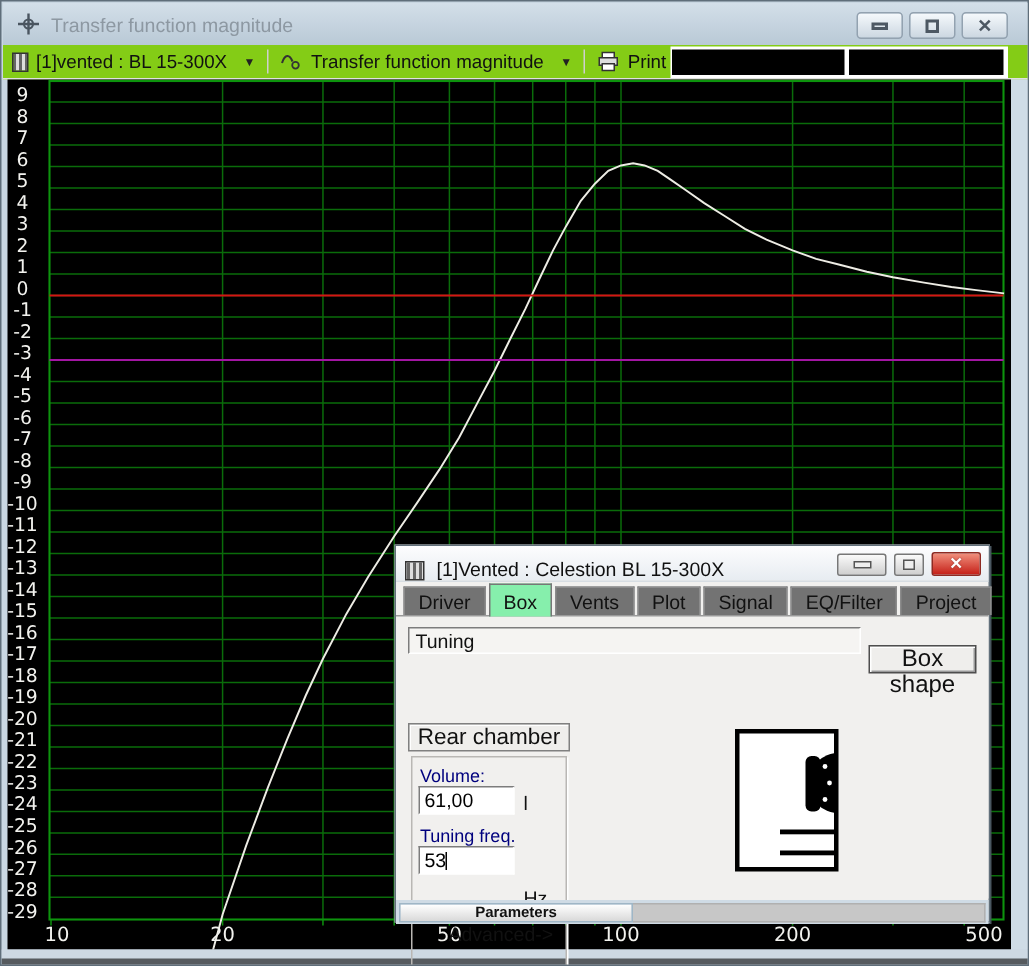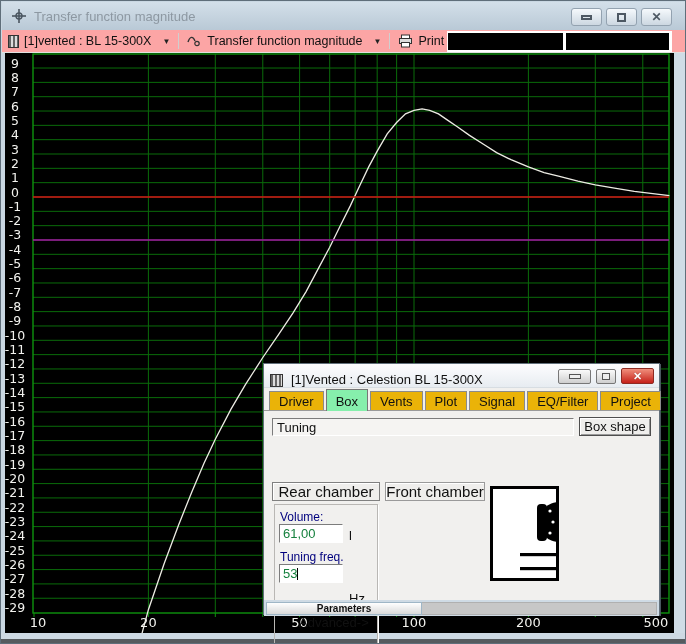--- a/index.html
+++ b/index.html
@@ -12,21 +12,21 @@
   .title-icon{width:16px;height:16px;margin-left:9px;flex:0 0 auto;}
   .title-text{margin-left:7px;font-size:13px;color:#8d98a2;}
   .win-btns{position:absolute;right:14px;top:6px;display:flex;gap:4px;}
   .win-btn{width:31px;height:18px;border:1px solid #93a2b0;border-radius:3px;
     background:linear-gradient(#f5f9fc,#ccd7e1);display:flex;align-items:center;justify-content:center;cursor:default;}
   .glyph-min{width:11px;height:5px;border:2px solid #4d5863;}
   .glyph-restore{width:9px;height:9px;border:2px solid #4d5863;background:transparent;}
   .glyph-close{font-size:12px;font-weight:bold;color:#4d5863;line-height:1;}
 
   
-  .toolbar{position:absolute;left:1px;top:29px;width:684px;height:23px;background:#fca5a5;
+  .toolbar{position:absolute;left:1px;top:29px;width:684px;height:23px;background:#84cc16;
     display:flex;align-items:center;font-size:12.5px;color:#111;border-bottom:1px solid #e0e0e0;}
   .tb-group{display:flex;align-items:center;gap:5px;padding:0 6px;height:100%;}
   .tb-sep{width:1px;height:16px;background:#cfcfcf;margin:0 2px;}
   .dd-arrow{font-size:8px;color:#222;margin-left:6px;}
   .striped-icon{width:11px;height:13px;border:1px solid #333;
     background:repeating-linear-gradient(90deg,#666 0 2px,#ddd 2px 4px);}
   .redacted-wrap{position:absolute;left:445px;top:1px;width:225px;height:21px;background:#fff;
     display:flex;align-items:center;gap:3px;padding:1px;}
   .redacted{background:#000;height:17px;}
   .redacted.a{width:115px;} .redacted.b{width:103px;}
@@ -48,43 +48,43 @@
   .dlg-btns{position:absolute;right:5px;top:4px;display:flex;gap:5px;align-items:center;}
   .dlg-btn{height:15px;border-radius:2px;display:flex;align-items:center;justify-content:center;cursor:default;}
   .dlg-btn.min{width:33px;background:linear-gradient(#fafafa,#cfcfcf);border:1px solid #777;}
   .dlg-btn.max{width:20px;background:linear-gradient(#fafafa,#cfcfcf);border:1px solid #777;}
   .dlg-btn.close{width:33px;height:16px;background:linear-gradient(#f08f7c,#c52018);border:1px solid #8e2a22;}
   .dlg-glyph-min{width:12px;height:5px;border:1px solid #555;background:#eee;}
   .dlg-glyph-max{width:8px;height:7px;border:1px solid #555;background:#eee;}
   .dlg-glyph-close{color:#fff;font-size:11px;font-weight:bold;line-height:1;text-shadow:0 0 1px #7a1a12;}
 
   .dlg-tabs{display:flex;align-items:flex-end;height:22px;padding-left:5px;gap:2px;}
-  .tab{padding:2px 9px 3px 9px;border:1px solid #8b8b8b;border-bottom:none;background:#eab308;
+  .tab{padding:2px 9px 3px 9px;border:1px solid #8b8b8b;border-bottom:none;background:#737373;
     font-size:13px;height:19px;cursor:default;white-space:nowrap;}
   .tab.active{background:#86efac;height:22px;position:relative;z-index:2;padding-top:4px;
     border-color:#777;margin-bottom:-1px;}
   .dlg-content{position:relative;height:189px;border-top:1px solid #9a9a9a;background:#f1f0ee;}
 
   .vented-field{position:absolute;left:8px;top:7px;width:302px;height:18px;background:#f5f4f2;
     border-top:1px solid #7c7c7c;border-left:1px solid #7c7c7c;border-bottom:1px solid #fff;border-right:1px solid #fff;
     padding:1px 4px;font-size:13px;}
-  .boxshape-btn{position:absolute;left:315px;top:6px;width:72px;height:19px;background:#efeeec;
+  .boxshape-btn{position:absolute;left:315px;top:19px;width:72px;height:19px;background:#efeeec;
     border:1px solid #4e4e4e;box-shadow:inset 1px 1px 0 #fff, inset -1px -1px 0 #9a9a9a;
-    font-size:13px;text-align:center;line-height:17px;cursor:default;}
+    font-size:16px;text-align:center;line-height:17px;cursor:default;}
   .chamber-btn{position:absolute;top:71px;height:19px;background:#efeeec;border:1px solid #9a9a9a;
     box-shadow:inset 1px 1px 0 #fff;font-size:15px;text-align:center;line-height:17px;cursor:default;}
   .chamber-btn.rear{left:8px;width:108px;border-color:#808080;}
   .chamber-btn.front{left:121px;width:100px;}
 
   .groupbox{position:absolute;left:10px;top:93px;width:104px;height:168px;
     border:1px solid #b9b7b4;box-shadow:1px 1px 0 #fff;}
   .fld-label{position:absolute;left:5px;font-size:12px;color:#00007e;}
   .fld-input{position:absolute;left:4px;width:64px;height:19px;background:#fff;
     border-top:1px solid #7c7c7c;border-left:1px solid #7c7c7c;border-bottom:1px solid #fff;border-right:1px solid #fff;
-    font-size:13px;padding:1px 3px;color:#15803d;}
+    font-size:13px;padding:1px 3px;color:#000000;}
   .caret{display:inline-block;width:1px;height:12px;background:#000;vertical-align:-2px;}
   .fld-unit{position:absolute;font-size:13px;color:#111;}
   .advanced{position:absolute;left:24px;top:110px;font-size:13px;color:#111;cursor:default;}
 
   .speaker-svg{position:absolute;left:226px;top:75px;}
 
   .params-wrap{position:absolute;left:0;top:236px;width:395px;height:16px;background:#cfdbe5;
     display:flex;align-items:center;padding:1px 2px;}
   .params-btn{width:156px;height:13px;background:linear-gradient(#ffffff,#d9d9d9);
     border:1px solid #9fb6c6;font-size:10px;font-weight:bold;text-align:center;line-height:11px;cursor:default;}
@@ -291,21 +291,20 @@
         <div class="tab">Plot</div>
         <div class="tab">Signal</div>
         <div class="tab">EQ/Filter</div>
         <div class="tab">Project</div>
       </div>
 
     <div class="dlg-content">
       <div class="vented-field">Tuning</div>
       <div class="boxshape-btn">Box shape</div>
       <div class="chamber-btn rear">Rear chamber</div>
-      <div class="chamber-btn front">Front chamber</div>
 
       <div class="groupbox">
         <span class="fld-label" style="top:5px;">Volume:</span>
         <div class="fld-input" style="top:19px;"><span>61,00</span></div>
         <span class="fld-unit" style="left:74px;top:23px;">l</span>
         <span class="fld-label" style="top:45px;">Tuning freq.</span>
         <div class="fld-input" style="top:59px;"><span>53</span><span class="caret"></span></div>
         <span class="fld-unit" style="left:74px;top:63px;margin-top:23px;">Hz</span>
         <span class="advanced">Advanced-&gt;</span>
       </div>

